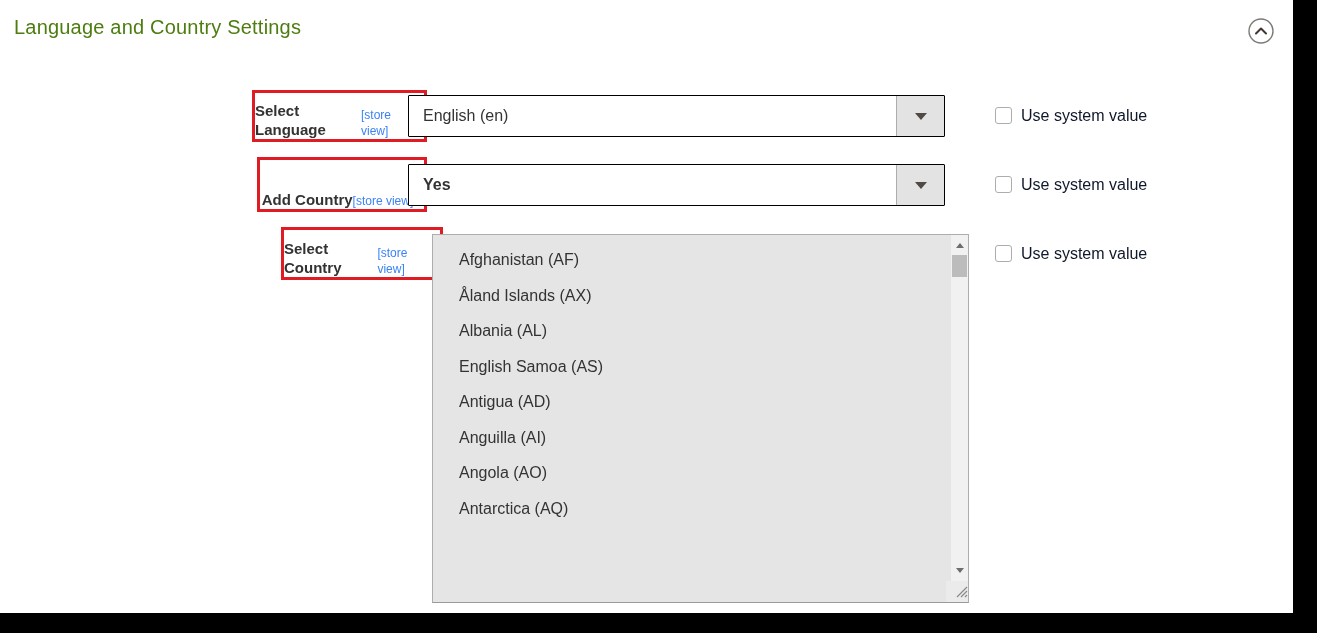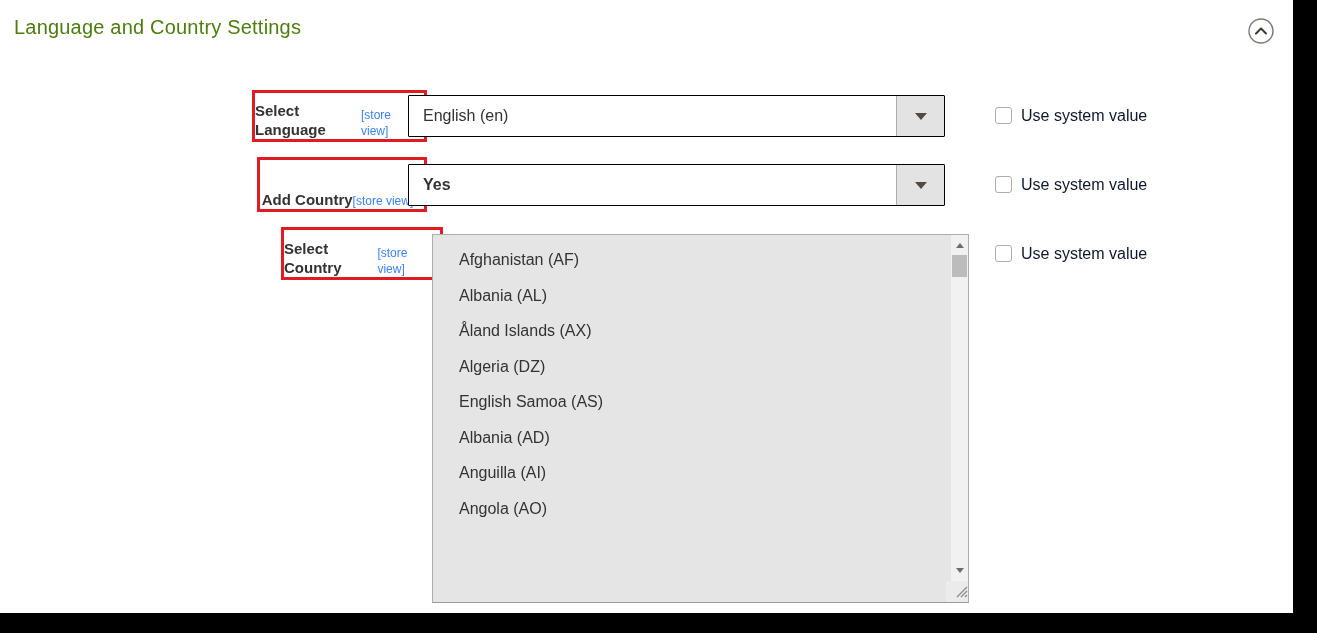--- a/index.html
+++ b/index.html
@@ -124,27 +124,27 @@
   <span class="sys-label" style="left:1021px;top:175px;">Use system value</span>
 
   <div class="anno" style="left:265px;top:227px;width:162px;height:53px;margin-left:16px;">
     <div class="field-label">Select Country</div>
     <div class="field-scope">[store view]</div>
   </div>
 
   <div class="multiselect">
     <div class="options">
         <div class="option">Afghanistan (AF)</div>
+        <div class="option">Åland Islands (AX)</div>
         <div class="option">Albania (AL)</div>
-        <div class="option">Åland Islands (AX)</div>
-        <div class="option">Algeria (DZ)</div>
         <div class="option">English Samoa (AS)</div>
-        <div class="option">Albania (AD)</div>
+        <div class="option">Antigua (AD)</div>
         <div class="option">Anguilla (AI)</div>
         <div class="option">Angola (AO)</div>
+        <div class="option">Antarctica (AQ)</div>
       </div>
     <div class="scrollbar">
       <button class="scroll-btn up">
         <span class="tri-up"></span>
       </button>
       <div class="scroll-thumb"></div>
       <button class="scroll-btn down">
         <span class="tri-down"></span>
       </button>
     </div>

